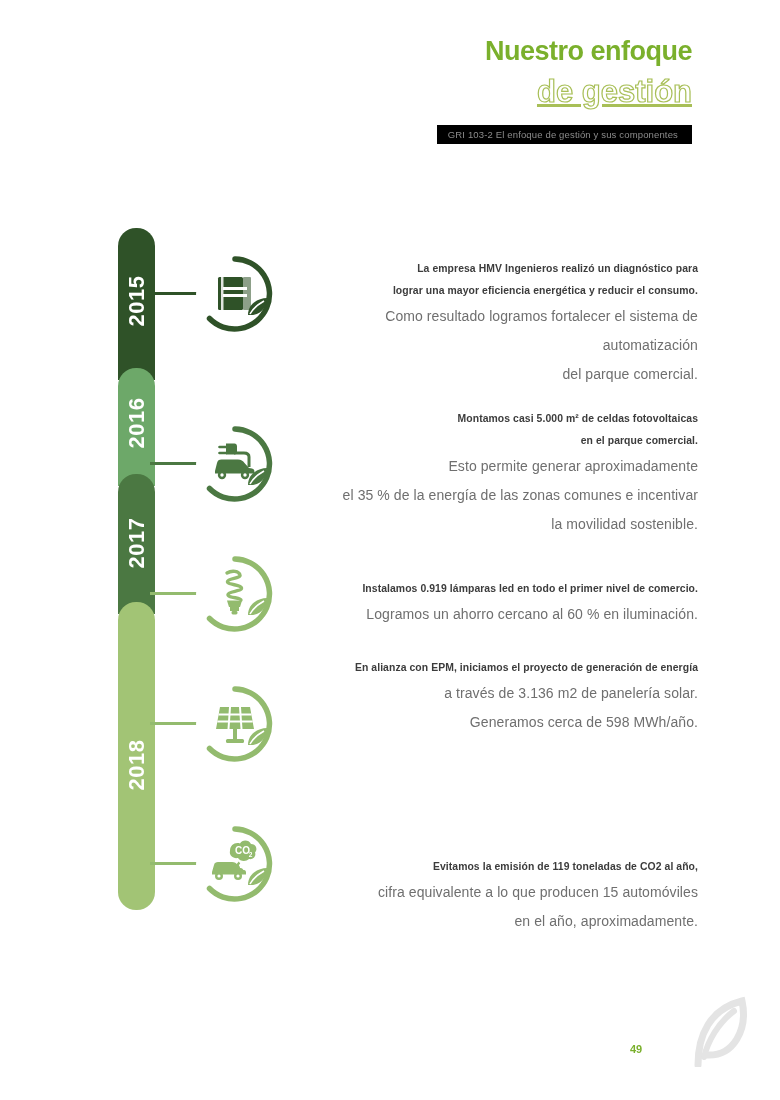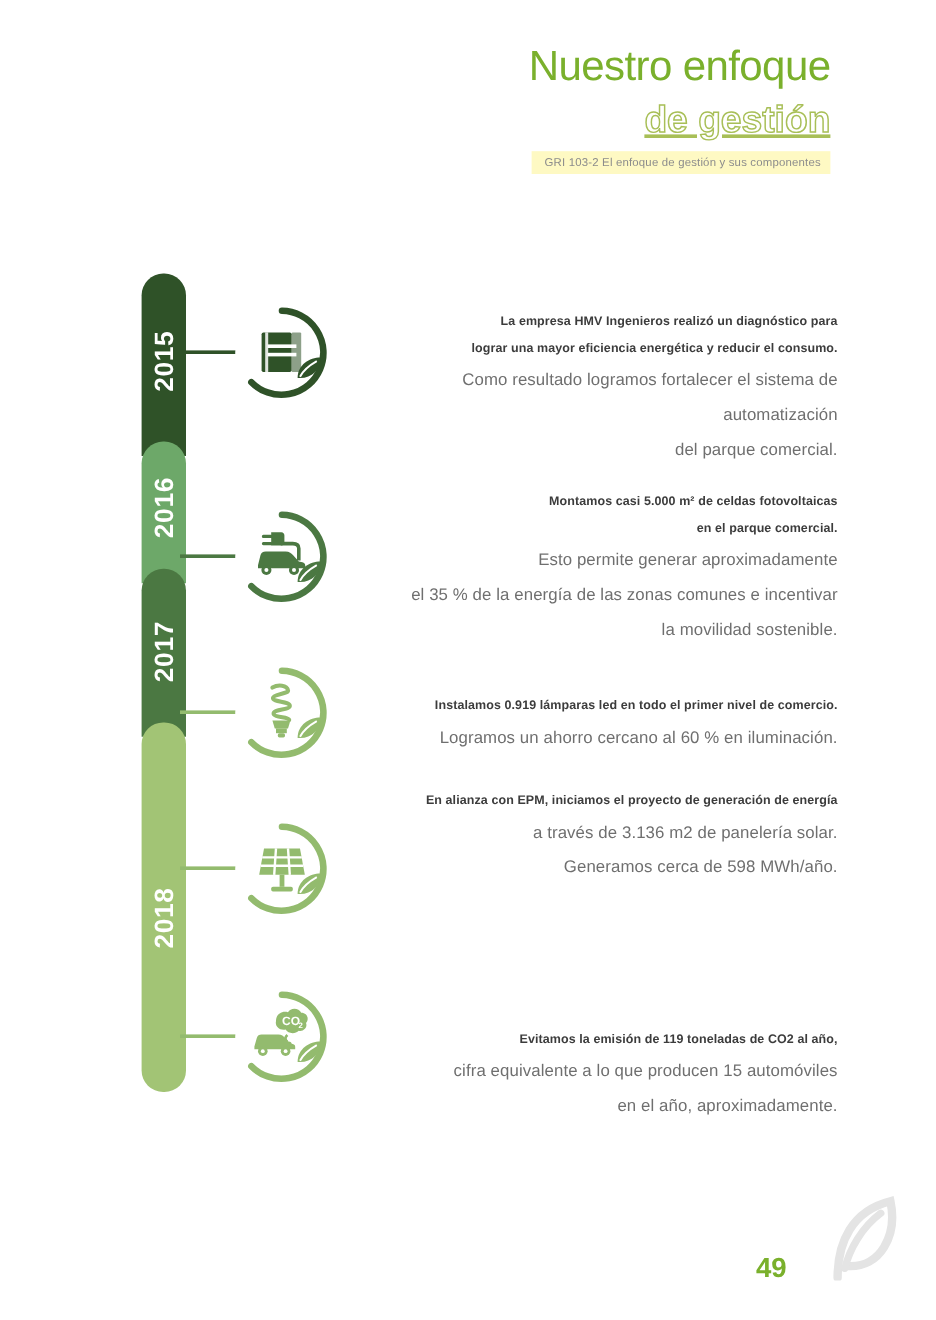--- a/index.html
+++ b/index.html
@@ -6,35 +6,35 @@
   body{
     width:780px;height:1100px;position:relative;overflow:hidden;
     background:#ffffff;
     font-family:"Liberation Sans", sans-serif;
     -webkit-font-smoothing:antialiased;
   }
 
   
   .header{position:absolute;right:88px;top:38px;text-align:right;}
   .title-main{
-    font-size:35px;font-weight:normal;color:#7ab02c;letter-spacing:-0.5px;
+    font-size:27px;font-weight:bold;color:#7ab02c;letter-spacing:-0.5px;
     line-height:1.0;white-space:nowrap;
   }
   .title-sub{
     font-size:31px;font-weight:bold;line-height:1.05;white-space:nowrap;
     color:transparent;
     -webkit-text-stroke:1.2px #a8bf57;
     margin-top:11px;
     text-decoration:underline;
   }
   .gri-tag{
-    display:inline-block;margin-top:9px;
-    background:#fef9c3;color:#8c8c8c;
+    display:inline-block;margin-top:16px;
+    background:#000000;color:#8c8c8c;
     font-size:9.5px;letter-spacing:0.15px;
-    padding:4px 8px 4px 11px;white-space:nowrap;
+    padding:4px 14px 4px 11px;white-space:nowrap;
   }
 
   
   .timeline{position:absolute;left:118px;top:228px;width:37px;height:682px;}
   .seg{position:absolute;left:0;width:37px;}
   .seg-label{
     position:absolute;left:50%;transform:translateX(-50%) rotate(-90deg);
     color:#ffffff;font-size:22px;font-weight:bold;letter-spacing:0.5px;
     white-space:nowrap;transform-origin:center center;
   }
@@ -58,21 +58,21 @@
     line-height:2.10;letter-spacing:0.08px;
   }
   .t-reg{
     font-size:14px;color:#6f6f6f;
     line-height:2.10;letter-spacing:0.08px;
   }
 
   
   .page-num{
     position:absolute;left:630px;top:1043px;
-    font-size:23px;font-weight:bold;color:#7ab02c;
+    font-size:11px;font-weight:bold;color:#7ab02c;
   }
   .footer-leaf{position:absolute;left:690px;top:995px;width:62px;height:72px;}
 </style>
 </head>
 <body>
 
 <div class="header">
   <div class="title-main">Nuestro enfoque</div>
   <div class="title-sub">de gestión</div>
   <div><span class="gri-tag">GRI 103-2 El enfoque de gestión y sus componentes</span></div>

